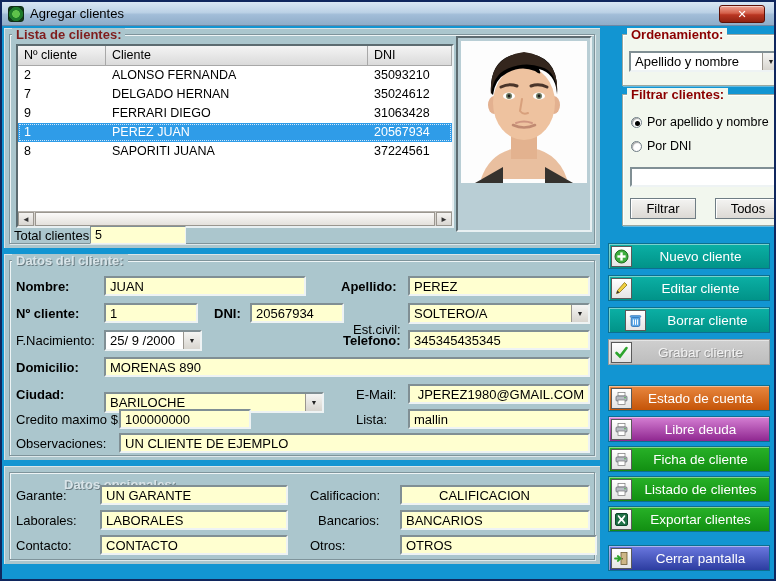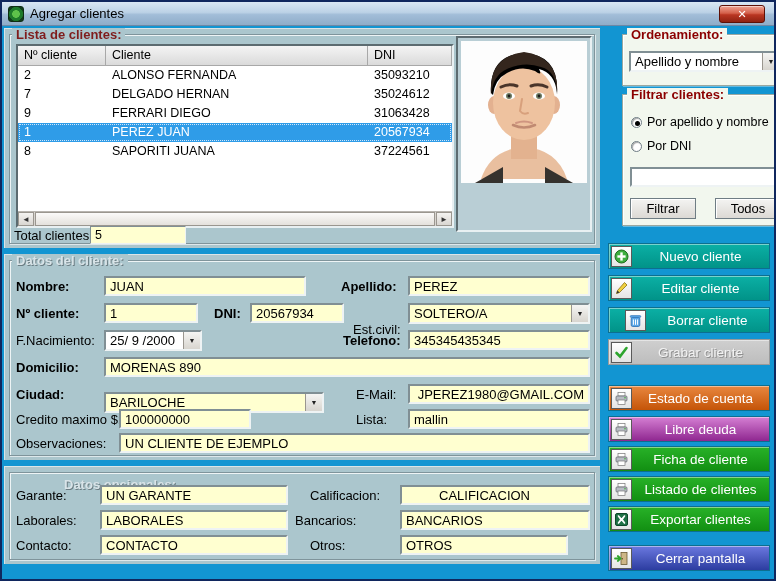--- a/index.html
+++ b/index.html
@@ -217,27 +217,27 @@
     <div class="gbox" style="left:5px;top:6px;right:5px;bottom:4px;"></div>
     <div class="gtitle emboss" style="left:8px;top:12px;margin-left:48px;">Datos opcionales:</div>
 
     <div class="flabel" style="left:12px;top:22px;">Garante:</div>
     <input class="field" style="left: 96px; top: 19px; width: 188px;" value="UN GARANTE">
     <div class="flabel" style="left:306px;top:22px;">Calificacion:</div>
     <input class="field" style="left: 396px; top: 19px; width: 190px; padding-left: 37px;" value="CALIFICACION">
 
     <div class="flabel" style="left:12px;top:47px;">Laborales:</div>
     <input class="field" style="left: 96px; top: 44px; width: 188px;" value="LABORALES">
-    <div class="flabel" style="left:291px;top:47px;text-align:right;">Bancarios:</div>
+    <div class="flabel" style="left:314px;top:47px;text-align:right;">Bancarios:</div>
     <input class="field" style="left: 396px; top: 44px; width: 190px;" value="BANCARIOS">
 
     <div class="flabel" style="left:12px;top:72px;">Contacto:</div>
     <input class="field" style="left: 96px; top: 69px; width: 188px;" value="CONTACTO">
     <div class="flabel" style="left:306px;top:72px;">Otros:</div>
-    <input class="field" style="left: 396px; top: 69px; width: 168px;" value="OTROS">
+    <input class="field" style="left: 396px; top: 69px; width: 197px;" value="OTROS">
   </div>
 
   <div class="lightgroup" style="left:604px;top:32px;width:166px;height:52px;">
     <div class="gtitle" style="top:-7px;left:4px;background:#f2f7ee;color:#8b0000;">Ordenamiento:</div>
     <div class="combo white" style="left:6px;top:16px;width:152px;">
       <span class="ctext">Apellido y nombre</span>
       <span class="carrow">▼</span>
     </div>
   </div>
 

